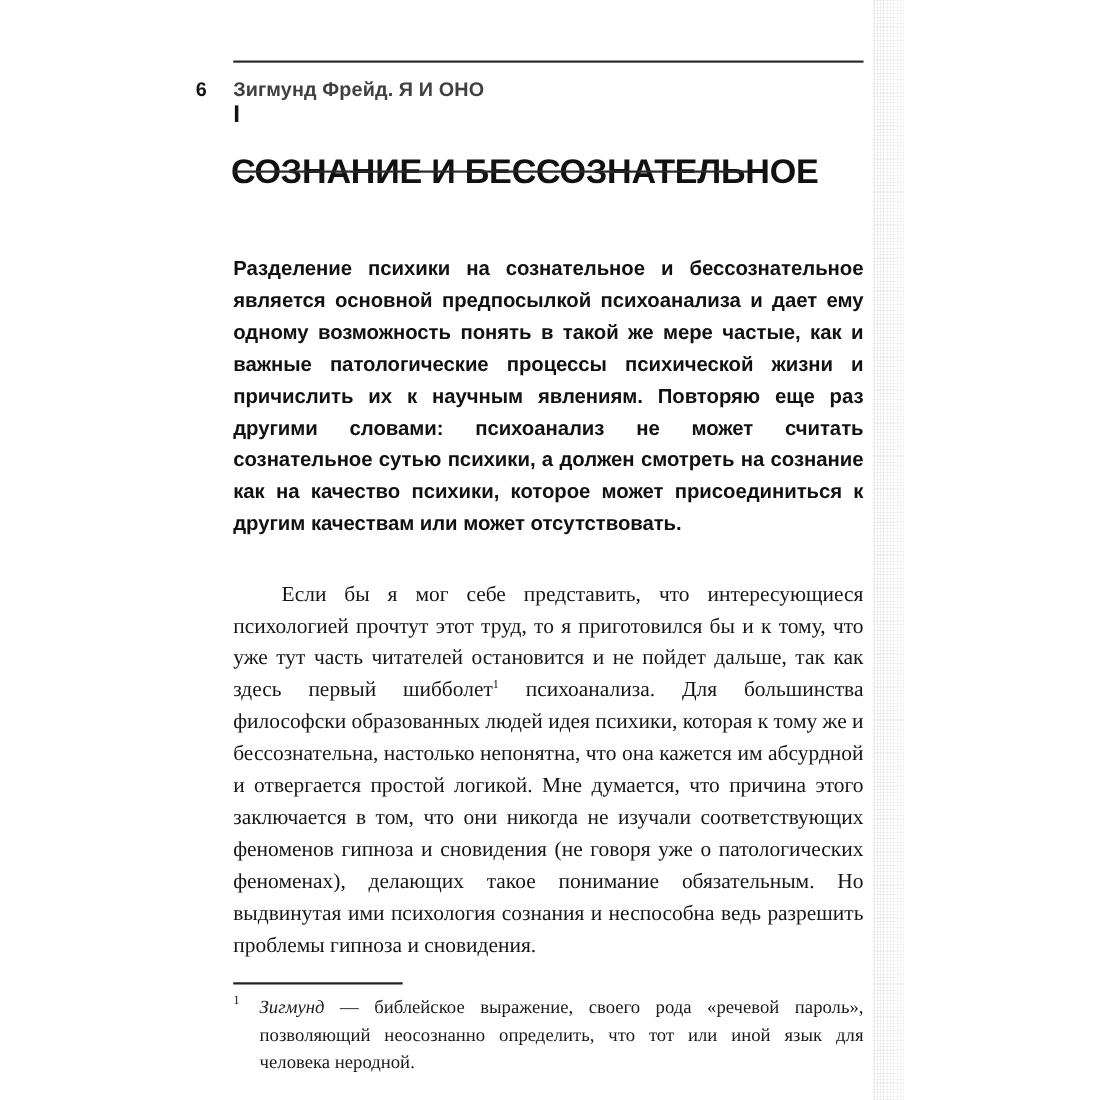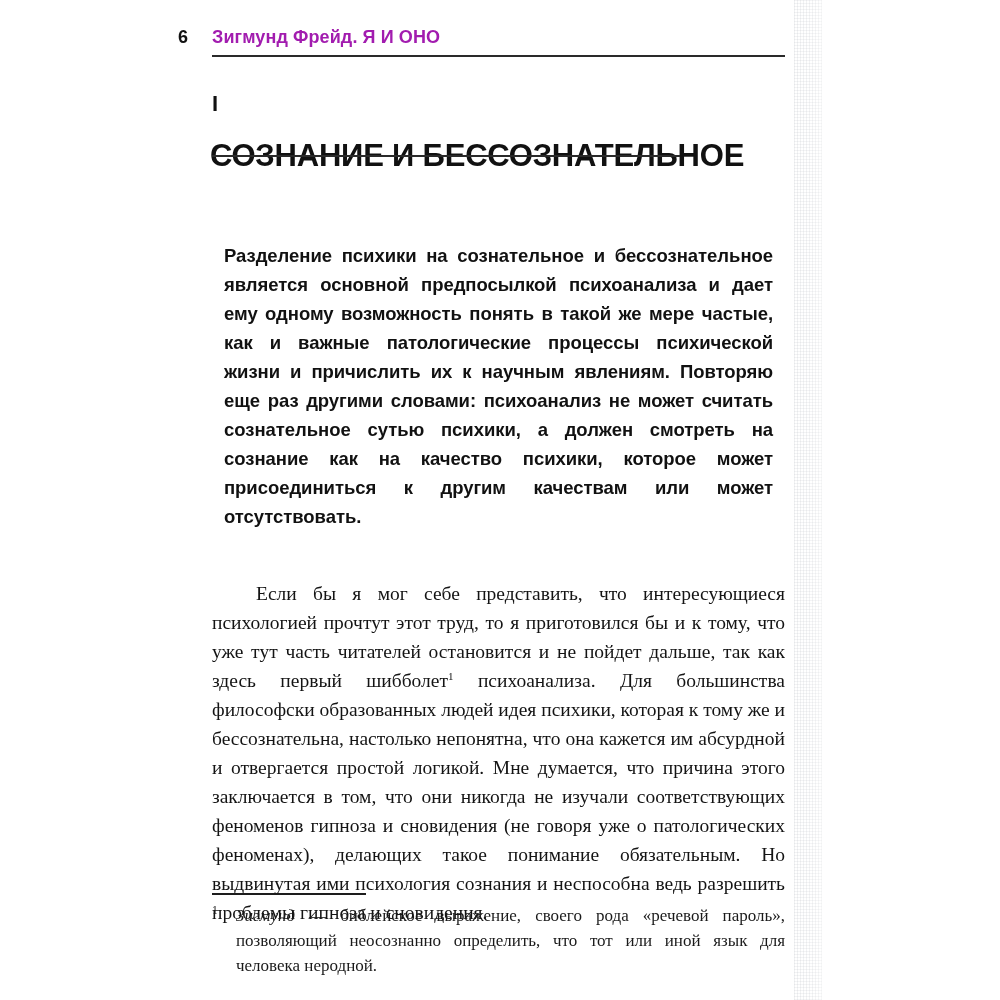--- a/index.html
+++ b/index.html
@@ -74,22 +74,23 @@
     color: #111111;
     width: 34px;
     flex: 0 0 34px;
   }
   .running-title {
     font-family: "Liberation Sans", "DejaVu Sans", sans-serif;
     font-weight: 700;
     font-size: 18px;
     letter-spacing: .1px;
     line-height: 1;
-    color: #a21caf;
+    color: #404040;
     white-space: nowrap;
+    margin-top: 44px;
   }
   .rule-head {
     position: absolute;
     left: 212px;
     top: 55px;
     width: 573px;
     height: 2px;
     background: #2a2a2a;
   }
 
@@ -140,21 +141,21 @@
     line-height: 29px;
     text-align: justify;
     text-justify: inter-word;
     color: #141414;
     hyphens: none;
   }
   p.body.indent {
     text-indent: 44px;
   }
   p.lead-strong {
-    margin: 12px;
+    margin: 0;
     font-family: "Liberation Sans", "DejaVu Sans", sans-serif;
     font-weight: 700;
     font-size: 18.5px;
     line-height: 29px;
     text-align: justify;
     text-justify: inter-word;
     letter-spacing: -0.05px;
     color: #111111;
   }
   .gap-1 { height: 36px; }

